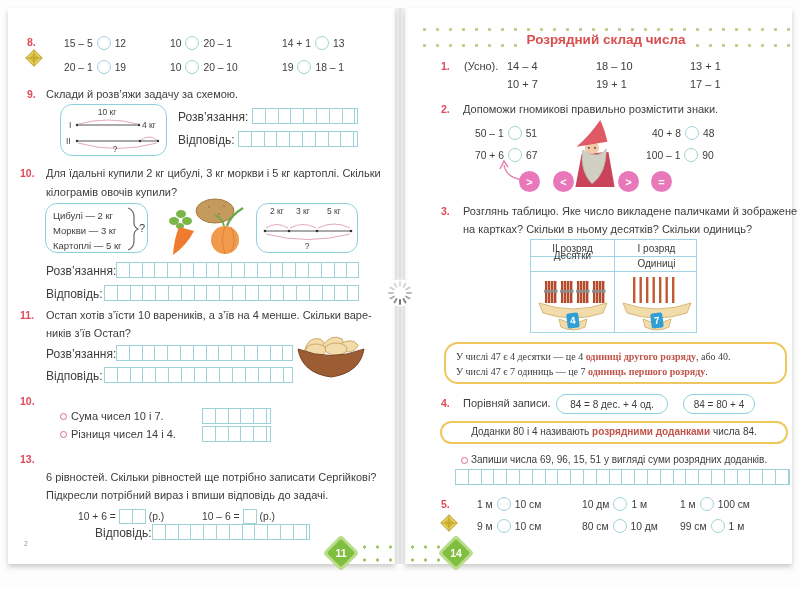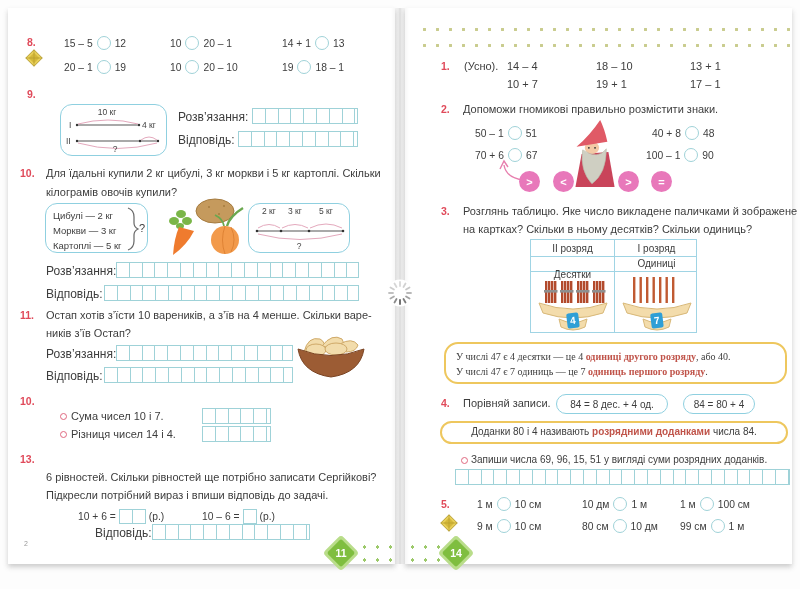--- a/index.html
+++ b/index.html
@@ -87,20 +87,21 @@
     <span class="circ"></span>
     <span>20 – 10</span>
   </div>
   <div class="cmp" style="left:282px;top:60px">
     <span>19</span>
     <span class="circ"></span>
     <span>18 – 1</span>
   </div>
 
   <span class="num" style="left:27px;top:88px">9.</span>
+  <span class="txt" style="left:46px;top:88px">Склади й розв’яжи задачу за схемою.</span>
   <div class="roundbox" style="left:60px;top:104px;width:107px;height:52px">
     <svg width="103" height="48" viewBox="0 0 103 48">
       <text class="svgt" x="46" y="10" text-anchor="middle">10 кг</text>
       <text class="svgt" x="8" y="23">I</text>
       <line x1="16" y1="20" x2="78" y2="20" stroke="#555" stroke-width="1.1"></line>
       <circle cx="16" cy="20" r="1.2" fill="#333"></circle>
         <circle cx="78" cy="20" r="1.2" fill="#333"></circle>
       <path d="M17,19 Q47,11 77,19" stroke="#e4a9bd" fill="none" stroke-width="1"></path>
       <text class="svgt" x="81" y="23">4 кг</text>
       <text class="svgt" x="5" y="39">II</text>
@@ -139,21 +140,21 @@
     <path d="M26,31 L41,35 Q34,49 20,59 Q21,43 26,31 Z" fill="#ef7b2e"></path>
     <ellipse cx="62" cy="15" rx="19" ry="12" fill="#c59a5d" stroke="#a57b3f" stroke-width="1"></ellipse>
     <circle cx="56" cy="11" r="1" fill="#a57b3f"></circle>
       <circle cx="66" cy="18" r="1" fill="#a57b3f"></circle>
       <circle cx="71" cy="10" r="1" fill="#a57b3f"></circle>
     <path d="M74,30 Q77,20 90,12" stroke="#6aa84f" stroke-width="2.4" fill="none"></path>
     <path d="M71,30 Q70,23 62,19" stroke="#6aa84f" stroke-width="1.8" fill="none"></path>
     <circle cx="72" cy="44" r="14" fill="#f29a4b"></circle>
     <path d="M72,30 Q67,44 72,58 M78,31 Q84,44 78,56" stroke="#d97c2e" stroke-width="0.8" fill="none"></path>
   </svg>
-  <div class="roundbox" style="left:248px;top:203px;width:102px;height:50px">
+  <div class="roundbox" style="left:256px;top:203px;width:102px;height:50px">
     <svg width="98" height="46" viewBox="0 0 98 46">
       <text class="svgt" x="20" y="10" text-anchor="middle">2 кг</text>
       <text class="svgt" x="46" y="10" text-anchor="middle">3 кг</text>
       <text class="svgt" x="77" y="10" text-anchor="middle">5 кг</text>
       <path d="M9,24 Q20,17 31,24" stroke="#e4a9bd" fill="none" stroke-width="1"></path>
       <path d="M33,24 Q46,17 59,24" stroke="#e4a9bd" fill="none" stroke-width="1"></path>
       <path d="M61,24 Q77,16 93,24" stroke="#e4a9bd" fill="none" stroke-width="1"></path>
       <line x1="8" y1="27" x2="94" y2="27" stroke="#555" stroke-width="1.2"></line>
       <circle cx="8" cy="27" r="1.3" fill="#333"></circle>
         <circle cx="32" cy="27" r="1.3" fill="#333"></circle>
@@ -215,20 +216,23 @@
     <i class="d1"></i>
       <i class="d2"></i>
     <span>11</span>
   </div>
   <div class="gdots" style="left:358px;top:545px;width:36px"></div>
   <div class="gdots" style="left:358px;top:558px;width:36px"></div>
   <span class="corner" style="left:24px;top:540px">2</span>
 
   <div class="odots" style="left:418px;top:27px;width:372px"></div>
   <div class="odots" style="left:418px;top:43px;width:372px"></div>
+  <div id="title-row">
+    <span>Розрядний склад числа</span>
+  </div>
 
   <span class="num" style="left:441px;top:60px">1.</span>
   <span class="txt" style="left:464px;top:60px">(Усно).</span>
   <span class="txt" style="left:507px;top:60px">14 – 4</span>
   <span class="txt" style="left:596px;top:60px">18 – 10</span>
   <span class="txt" style="left:690px;top:60px">13 + 1</span>
   <span class="txt" style="left:507px;top:78px">10 + 7</span>
   <span class="txt" style="left:596px;top:78px">19 + 1</span>
   <span class="txt" style="left:690px;top:78px">17 – 1</span>
 
@@ -285,21 +289,21 @@
   <div class="pv-table" style="left:530px;top:239px;width:167px;height:94px">
     <div class="pv-vline"></div>
     <div class="pv-hline" style="top:16px"></div>
     <div class="pv-hline" style="top:31px"></div>
     <div class="pv-cell" style="left:0;top:0;width:83px;height:16px">
       <span>II розряд</span>
     </div>
     <div class="pv-cell" style="left:84px;top:0;width:83px;height:16px">
       <span>I розряд</span>
     </div>
-    <div class="pv-cell" style="left:0;top:27px;width:83px;height:15px">
+    <div class="pv-cell" style="left:0;top:8px;width:83px;height:15px">
       <span>Десятки</span>
     </div>
     <div class="pv-cell" style="left:84px;top:16px;width:83px;height:15px">
       <span>Одиниці</span>
     </div>
     <svg style="position:absolute;left:6px;top:33px" width="72" height="60" viewBox="0 0 72 60">
       <path d="M2,30 Q36,42 70,30 L66,40 Q36,50 6,40 Z" fill="#f3dcab" stroke="#d8b878" stroke-width="1"></path>
       <g fill="#b24a2c">
         <g transform="translate(8,8)">
             <rect width="2.4" height="22"></rect>

